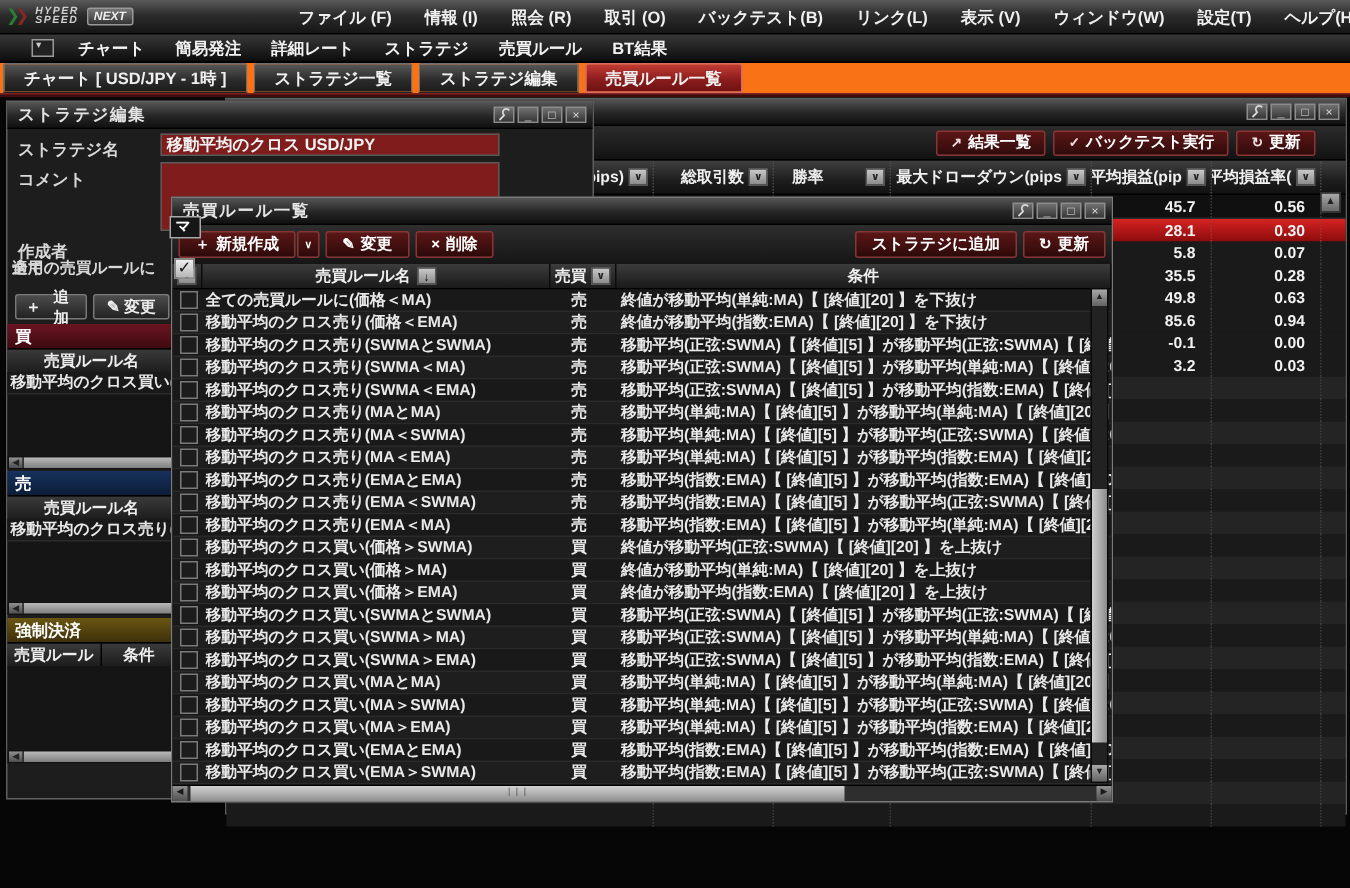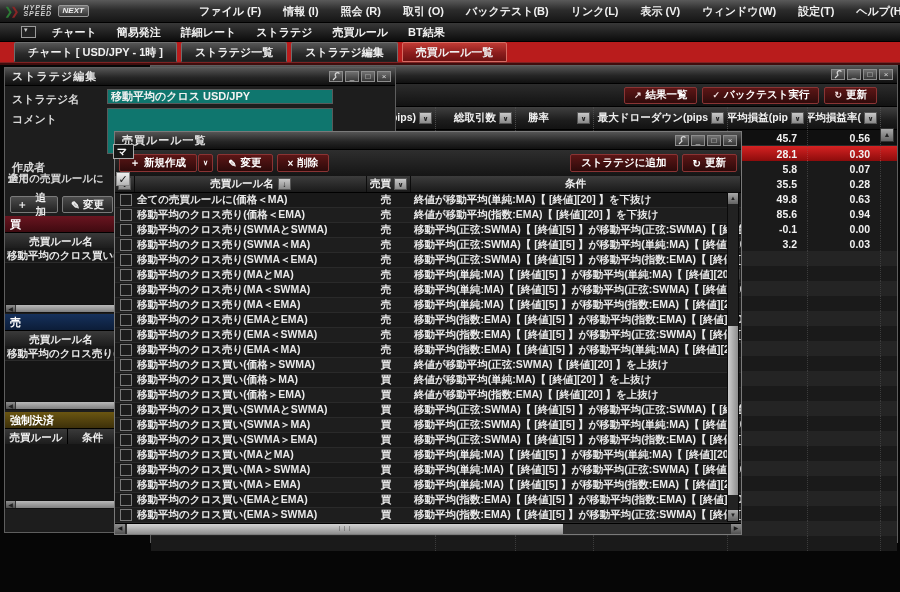--- a/index.html
+++ b/index.html
@@ -18,38 +18,38 @@
   .menu-items{display:flex;align-items:center;margin-left:16px;}
   .menu-item{color:#f0f0f0;font-size:11px;font-weight:bold;padding:3px 11px;cursor:default;white-space:nowrap;}
 
   
   .tabbar1{height:18px;background:linear-gradient(#383838,#0c0c0c);display:flex;align-items:center;border-bottom:1px solid #000;padding-left:16px;}
   .mini-icon{width:13px;height:10px;border:1px solid #9a9a9a;margin:0 6px 0 5px;position:relative;background:#222;}
   .mini-icon:after{content:"▾";color:#ccc;font-size:7px;position:absolute;left:2px;top:-1px;}
   .tb1-item{color:#f2f2f2;font-size:11px;font-weight:bold;padding:2px 10px;white-space:nowrap;}
 
   
-  .tabbar2{height:20px;background:#b91c1c;display:flex;align-items:flex-end;padding-left:14px;}
+  .tabbar2{height:20px;background:#f97316;display:flex;align-items:flex-end;padding-left:2px;}
   .tab2{height:18px;display:flex;align-items:center;padding:0 13px;margin-right:4px;font-size:11px;font-weight:bold;color:#f0f0f0;background:linear-gradient(#565656,#2a2a2a 60%,#1c1c1c);border:1px solid #6e6e6e;border-bottom-color:#222;border-radius:2px 2px 0 0;white-space:nowrap;}
   .tab2.active{background:linear-gradient(#c23b34,#8c1d1d 55%,#6e1212);border-color:#d86c63;}
   .red-line{height:2px;background:#3f0d0d;border-top:1px solid #7e2222;}
 
   
   .workspace{position:relative;width:900px;height:529px;background:#060606;overflow:hidden;}
 
   .window{position:absolute;background:#1d1d1d;border:1px solid #5e5e5e;box-sizing:border-box;}
   .titlebar{height:17px;background:linear-gradient(#555,#262626 55%,#101010);display:flex;align-items:center;padding:0 4px 0 7px;border-bottom:1px solid #000;}
   .titlebar-title{color:#e3e3e3;font-size:11px;font-weight:bold;letter-spacing:1px;white-space:nowrap;}
   .win-controls{margin-left:auto;display:flex;gap:2px;align-items:center;}
   .win-btn{width:14px;height:11px;background:linear-gradient(#707070,#363636);border:1px solid #8d8d8d;color:#ddd;font-size:8px;line-height:9px;text-align:center;box-sizing:border-box;overflow:hidden;}
 
   
   .strategy-window{left:4px;top:2px;width:392px;height:466px;z-index:10;}
   .sw-label{position:absolute;color:#d8d8d8;font-size:11px;font-weight:bold;white-space:nowrap;}
-  .sw-input{position:absolute;background:#0f766e;border:1px solid #5a5a5a;color:#f2f2f2;font-size:11px;font-weight:bold;font-family:inherit;padding:0 3px;box-sizing:border-box;}
+  .sw-input{position:absolute;background:#7f1d1d;border:1px solid #5a5a5a;color:#f2f2f2;font-size:11px;font-weight:bold;font-family:inherit;padding:0 3px;box-sizing:border-box;}
   .sec-header{position:absolute;left:0;width:112px;height:16px;color:#fff;font-size:11px;font-weight:bold;padding:1px 0 0 5px;box-sizing:border-box;}
   .sec-colhead{position:absolute;left:0;width:112px;height:16px;background:linear-gradient(#3a3a3a,#1b1b1b);border-top:1px solid #000;border-bottom:1px solid #000;color:#eee;font-size:10.5px;font-weight:bold;text-align:center;line-height:16px;display:flex;}
   .sec-colhead span{flex:1;}
   .sec-row{position:absolute;left:0;width:112px;height:15px;background:#191919;border-bottom:1px solid #2b2b2b;color:#e8e8e8;font-size:10.5px;font-weight:bold;line-height:15px;padding-left:2px;white-space:nowrap;overflow:hidden;box-sizing:border-box;}
   .sec-list-bg{position:absolute;left:0;width:112px;background:#151515;}
   .mini-hscroll{position:absolute;left:0;width:112px;height:9px;display:flex;background:#2a2a2a;border:1px solid #111;box-sizing:border-box;}
   .mini-hscroll .harrow{width:9px;background:linear-gradient(#909090,#4f4f4f);color:#222;font-size:6px;line-height:8px;text-align:center;}
   .mini-hscroll .hthumb{flex:1;background:linear-gradient(#b9b9b9,#7f7f7f);border-left:1px solid #333;}
   .sbtn{position:absolute;height:17px;background:linear-gradient(#4c4c4c,#222);border:1px solid #7a7a7a;color:#eee;font-size:10.5px;font-weight:bold;display:flex;align-items:center;justify-content:center;gap:3px;box-sizing:border-box;border-radius:2px;}
 

